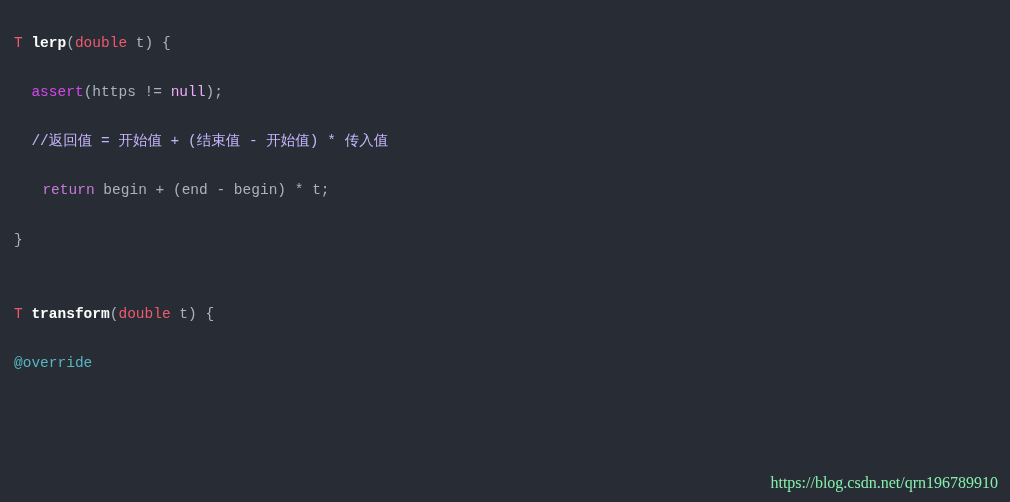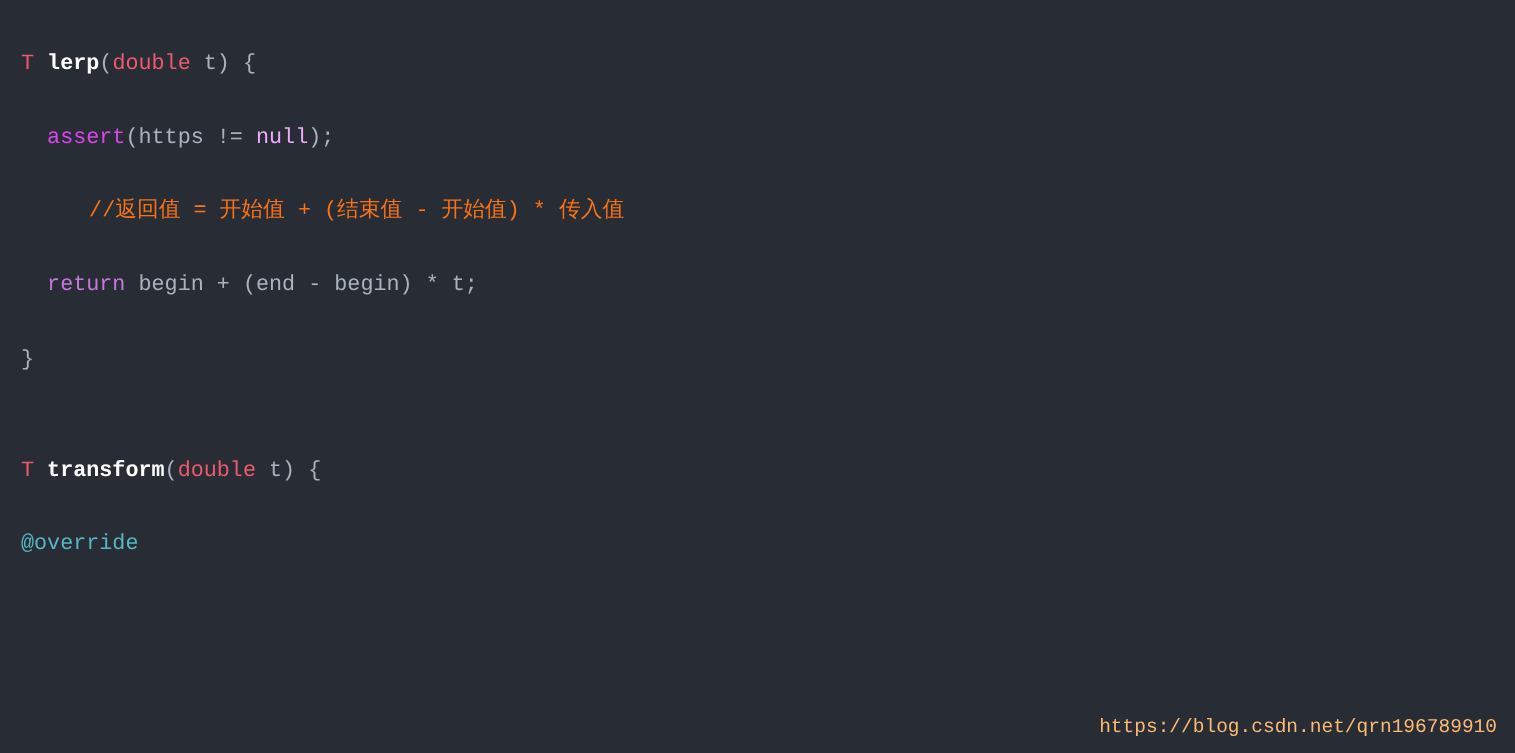--- a/index.html
+++ b/index.html
@@ -18,37 +18,37 @@
       height: 502px;
       overflow: hidden;
       position: relative;
     }
     .code-block {
       padding: 6px 14px;
       white-space: pre;
     }
     .c-type { color: #ef596f; }
     .c-func { color: #ffffff; font-weight: bold; }
-    .c-keyword { color: #c678dd; }
+    .c-keyword { color: #c678dd; margin-left: 11px; }
     .c-ident { color: #abb2bf; }
     .c-assert { color: #d946ef; }
     .c-null { color: #f0abfc; }
-    .c-comment { color: #f97316; margin-left: 28px; }
+    .c-comment { color: #c4b5fd; }
     .c-annot { color: #56b6c2; }
     .c-brace { color: #abb2bf; }
     .c-paren { color: #abb2bf; }
     .c-op { color: #abb2bf; }
     .c-semi { color: #abb2bf; }
     .watermark {
       position: absolute;
       bottom: 6px;
       right: 12px;
-      font-size: 13px;
-      color: #fdba74;
-      font-family: Liberation Mono, monospace;
+      font-size: 16px;
+      color: #86efac;
+      font-family: Liberation Serif, serif;
     }
     .line { display: block; }
   </style>
 </head>
 <body>
 
 <div class="code-block">
 <span class="line"><span class="c-type">T</span> <span class="c-func">lerp</span><span class="c-paren">(</span><span class="c-type">double</span> <span class="c-ident">t</span><span class="c-paren">)</span> <span class="c-brace">{</span></span>
 <span class="line">  <span class="c-assert">assert</span><span class="c-paren">(</span><span class="c-ident">https</span> <span class="c-op">!=</span> <span class="c-null">null</span><span class="c-paren">)</span><span class="c-semi">;</span></span>
 <span class="line">  <span class="c-comment">//返回值 = 开始值 + (结束值 - 开始值) * 传入值</span></span>

